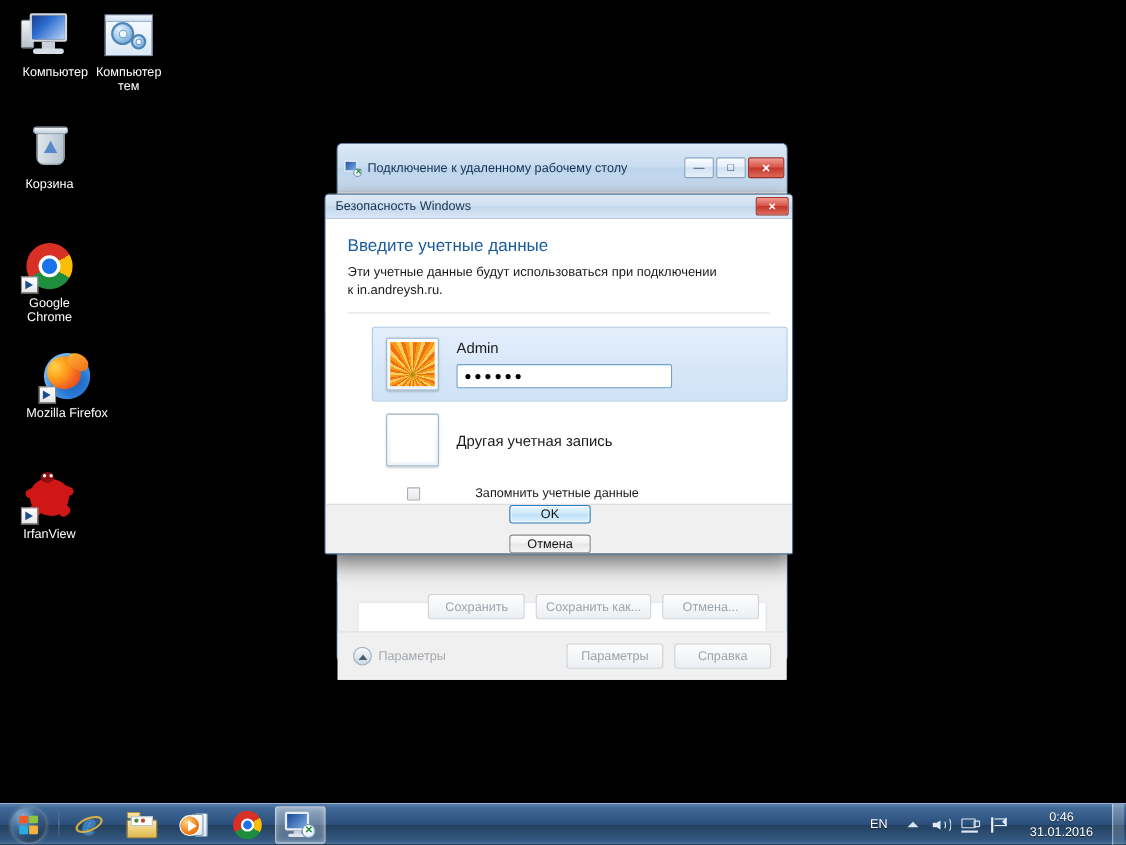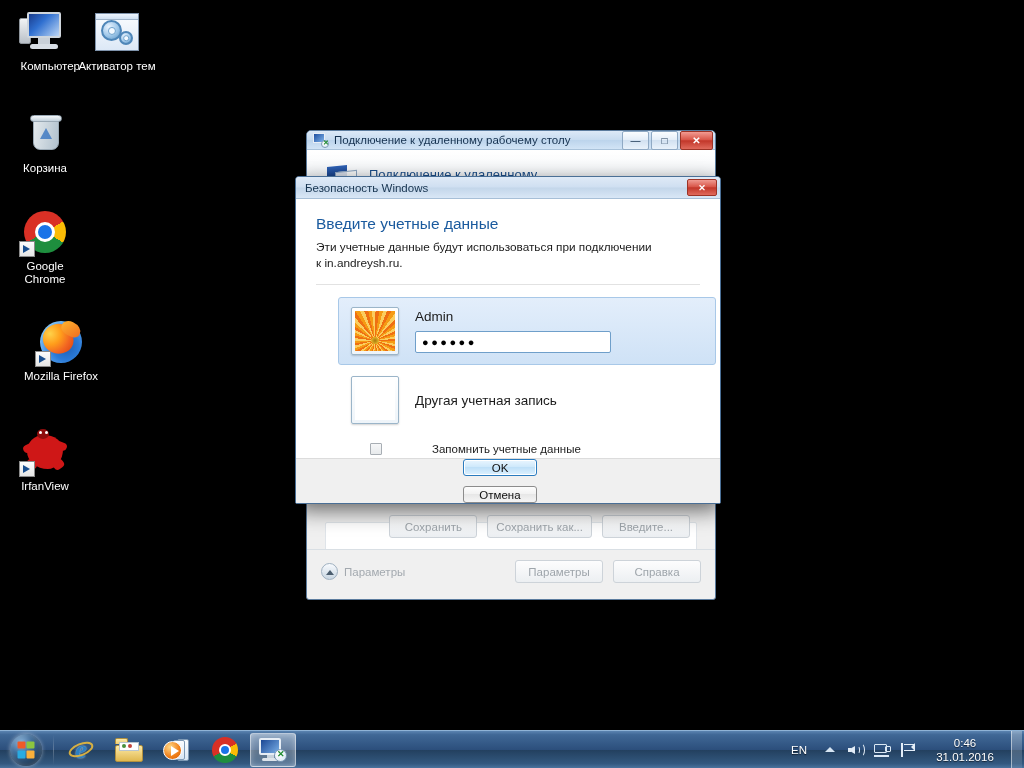--- a/index.html
+++ b/index.html
@@ -224,21 +224,21 @@
   #rdp-window {
     position: absolute;
     left: 306px; top: 130px;
     width: 410px; height: 470px;
     background: #f0f0f0;
     border: 1px solid #5c7c9e;
     border-radius: 5px 5px 3px 3px;
     box-shadow: 0 4px 14px rgba(0,0,0,.55);
   }
   #rdp-titlebar {
-    height: 19px;
+    height: 44px;
     background: linear-gradient(#dce9f7 0%, #c8dcf0 48%, #bcd4ec 52%, #d2e4f6 100%);
     border-radius: 4px 4px 0 0;
     border-bottom: 1px solid #a9c2da;
     display: flex; align-items: center;
     padding: 0 2px 0 6px;
     position: relative;
   }
   #rdp-titlebar .t-icon {
     width: 16px; height: 16px; margin-right: 5px;
     position: relative; flex: none;
@@ -734,33 +734,33 @@
   </div>
 
   <div class="desk-icon ic-gears" style="left:78px; top:8px;">
     <div class="glyph">
       <div class="win">
           <div class="tbar"></div>
         </div>
       <div class="gear g1"></div>
         <div class="gear g2"></div>
     </div>
-    <span class="label">Активатор тем</span>
+    <span class="label">Компьютер тем</span>
   </div>
 
   <div class="desk-icon ic-bin" style="left:6px; top:110px;">
     <div class="glyph">
       <div class="body"></div>
         <div class="tri"></div>
         <div class="lid"></div>
     </div>
     <span class="label">Корзина</span>
   </div>
 
-  <div class="desk-icon ic-chrome" style="left:6px; top:208px;">
+  <div class="desk-icon ic-chrome" style="left:6px; top:218px;">
     <div class="glyph">
       <div class="ball"></div>
       <div class="shortcut-arrow"></div>
     </div>
     <span class="label">Google Chrome</span>
   </div>
 
   <div class="desk-icon ic-ff" style="left:22px; top:318px;">
     <div class="glyph">
       <div class="ball"></div>
@@ -809,21 +809,21 @@
         </div>
         <div id="rdp-header-text">Подключение к удаленному</div>
       </div>
 
       <div id="rdp-filler"></div>
 
       <div id="rdp-groupbox">
         <div id="rdp-savebtns">
           <div class="flatbtn">Сохранить</div>
           <div class="flatbtn">Сохранить как...</div>
-          <div class="flatbtn">Введите...</div>
+          <div class="flatbtn">Отмена...</div>
         </div>
       </div>
 
       <div id="rdp-footer">
         <div id="options-toggle">
           <div class="circle-btn"></div>
           <div id="options-label">Параметры</div>
         </div>
         <div id="rdp-footer-right">
           <div class="flatbtn">Параметры</div>

